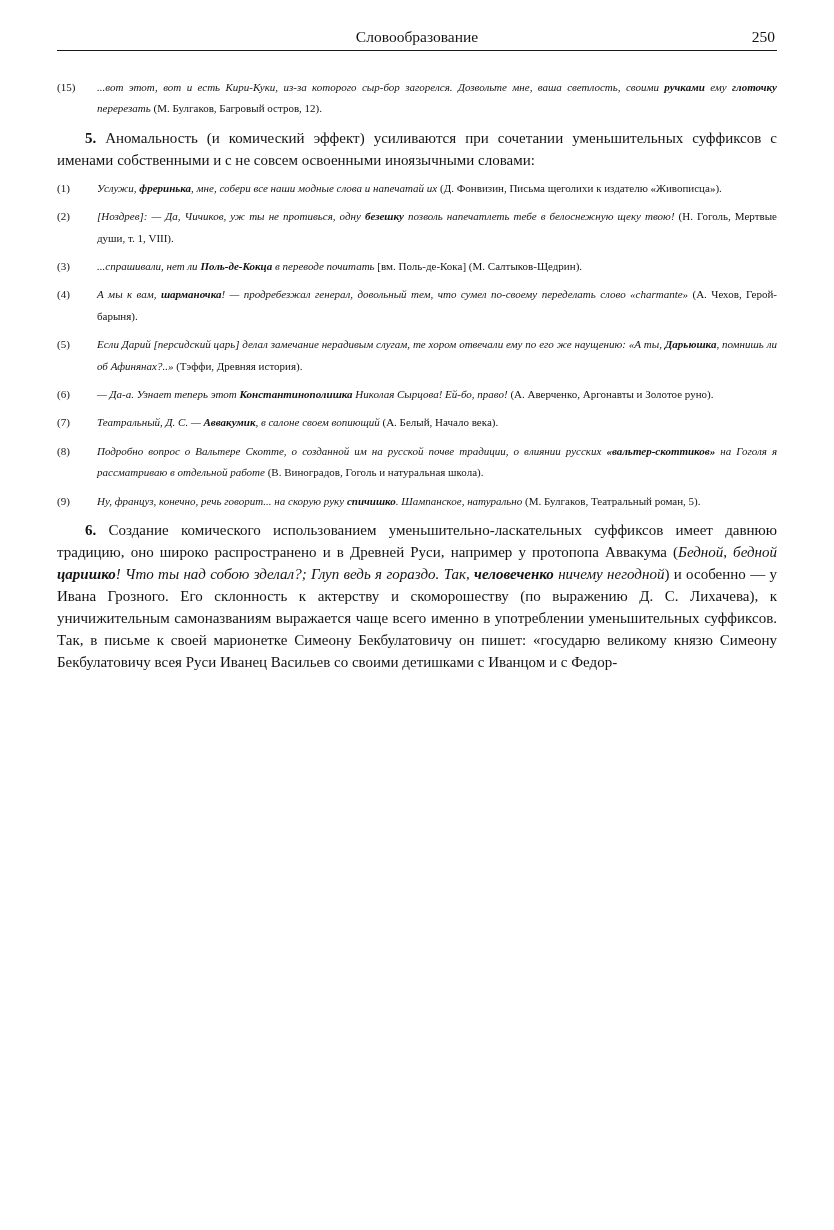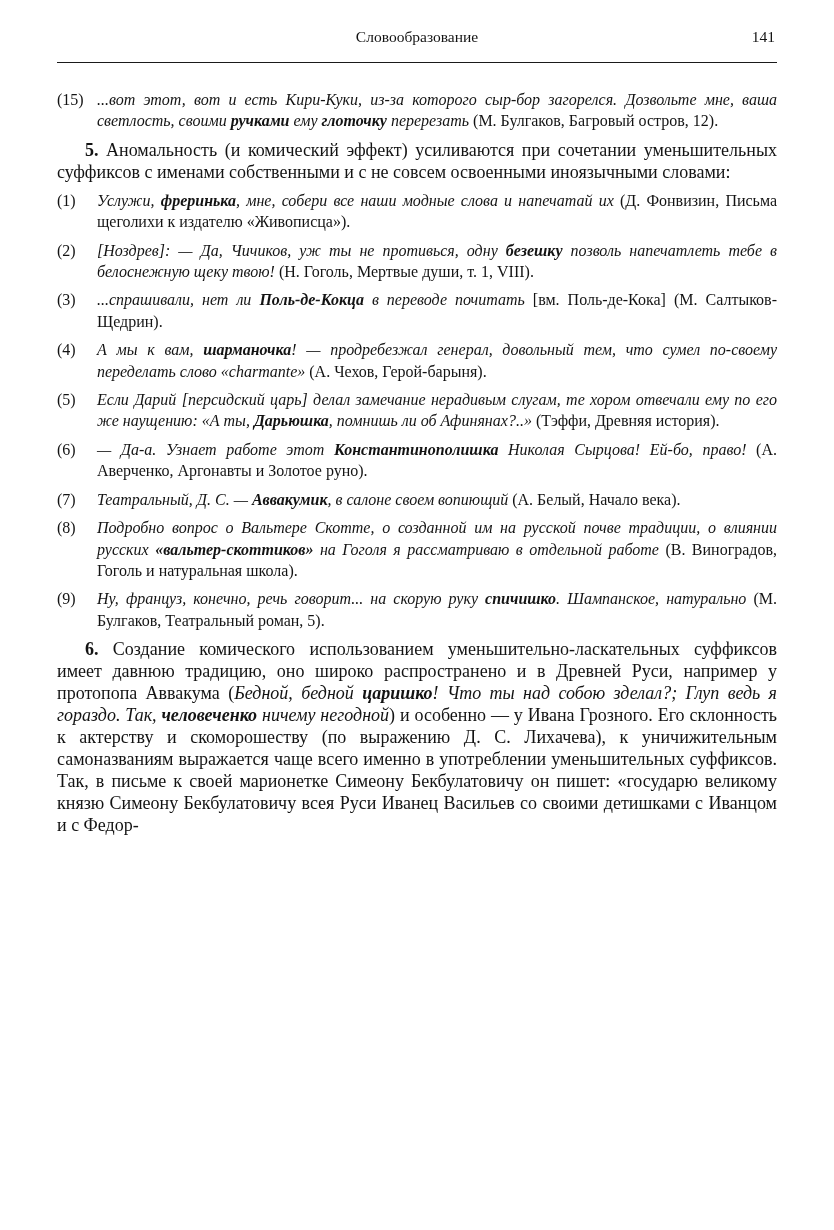--- a/index.html
+++ b/index.html
@@ -9,72 +9,72 @@
     font-family: "Liberation Serif", serif;
     color: #131313;
     overflow: hidden;
   }
   .page { padding: 28px 57px 0 57px; }
 
   .header {
     position: relative;
     text-align: center;
     font-size: 15.5px;
-    padding-bottom: 16px;
+    padding-bottom: 4px;
     border-bottom: 1.4px solid #1a1a1a;
     margin-bottom: 26px;
   }
   .header .page-number { position: absolute; right: 2px; top: 0; }
 
   .content { }
 
   .example {
     position: relative;
     padding-left: 40px;
     text-align: justify;
-    font-size: 16px;
+    font-size: 11px;
     line-height: 21.4px;
     margin-bottom: 7px;
   }
   .example .num {
     position: absolute;
     left: 0; top: 0;
     font-style: normal;
     font-weight: normal;
   }
 
   .para {
     text-align: justify;
     text-indent: 28px;
-    font-size: 18px;
+    font-size: 15px;
     line-height: 22px;
     margin-bottom: 7px;
   }
 
   .s-r  { font-style: normal;  font-weight: normal; }
   .s-i  { font-style: italic;  font-weight: normal; }
   .s-b  { font-style: normal;  font-weight: bold; }
   .s-bi { font-style: italic;  font-weight: bold; }
   .s-b::after { content: " "; }
 </style>
 </head>
 <body>
 
 <div class="page">
   <div class="header">
     <span class="title">Словообразование</span>
-    <span class="page-number">141</span>
+    <span class="page-number">250</span>
   </div>
   <div class="content">
       <div class="example"><span class="num">(15)</span><span class="s-i">...вот этот, вот и есть Кири-Куки, из-за которого сыр-бор загорелся. Дозвольте мне, ваша светлость, своими </span><span class="s-bi">ручками</span><span class="s-i"> ему </span><span class="s-bi">глоточку</span><span class="s-i"> перерезать </span><span class="s-r">(М. Булгаков, Багровый остров, 12).</span></div>
       <div class="para"><span class="s-b">5.</span><span class="s-r">Аномальность (и комический эффект) усиливаются при сочетании уменьшительных суффиксов с именами собственными и с не совсем освоенными иноязычными словами:</span></div>
       <div class="example"><span class="num">(1)</span><span class="s-i">Услужи, </span><span class="s-bi">фреринька</span><span class="s-i">, мне, собери все наши модные слова и напечатай их </span><span class="s-r">(Д. Фонвизин, Письма щеголихи к издателю «Живописца»).</span></div>
       <div class="example"><span class="num">(2)</span><span class="s-i">[Ноздрев]: — Да, Чичиков, уж ты не противься, одну </span><span class="s-bi">безешку</span><span class="s-i"> позволь напечатлеть тебе в белоснежную щеку твою! </span><span class="s-r">(Н. Гоголь, Мертвые души, т. 1, VIII).</span></div>
       <div class="example"><span class="num">(3)</span><span class="s-i">...спрашивали, нет ли </span><span class="s-bi">Поль-де-Кокца</span><span class="s-i"> в переводе почитать </span><span class="s-r">[вм. Поль-де-Кока] (М. Салтыков-Щедрин).</span></div>
       <div class="example"><span class="num">(4)</span><span class="s-i">А мы к вам, </span><span class="s-bi">шарманочка</span><span class="s-i">! — продребезжал генерал, довольный тем, что сумел по-своему переделать слово «charmante» </span><span class="s-r">(А. Чехов, Герой-барыня).</span></div>
       <div class="example"><span class="num">(5)</span><span class="s-i">Если Дарий [персидский царь] делал замечание нерадивым слугам, те хором отвечали ему по его же наущению: «А ты, </span><span class="s-bi">Дарьюшка</span><span class="s-i">, помнишь ли об Афинянах?..» </span><span class="s-r">(Тэффи, Древняя история).</span></div>
-      <div class="example"><span class="num">(6)</span><span class="s-i">— Да-а. Узнает работе этот </span><span class="s-bi">Константинополишка</span><span class="s-i"> Николая Сырцова! Ей-бо, право! </span><span class="s-r">(А. Аверченко, Аргонавты и Золотое руно).</span></div>
+      <div class="example"><span class="num">(6)</span><span class="s-i">— Да-а. Узнает теперь этот </span><span class="s-bi">Константинополишка</span><span class="s-i"> Николая Сырцова! Ей-бо, право! </span><span class="s-r">(А. Аверченко, Аргонавты и Золотое руно).</span></div>
       <div class="example"><span class="num">(7)</span><span class="s-i">Театральный, Д. С. — </span><span class="s-bi">Аввакумик</span><span class="s-i">, в салоне своем вопиющий </span><span class="s-r">(А. Белый, Начало века).</span></div>
       <div class="example"><span class="num">(8)</span><span class="s-i">Подробно вопрос о Вальтере Скотте, о созданной им на русской почве традиции, о влиянии русских </span><span class="s-bi">«вальтер-скоттиков»</span><span class="s-i"> на Гоголя я рассматриваю в отдельной работе </span><span class="s-r">(В. Виноградов, Гоголь и натуральная школа).</span></div>
       <div class="example"><span class="num">(9)</span><span class="s-i">Ну, француз, конечно, речь говорит... на скорую руку </span><span class="s-bi">спичишко</span><span class="s-i">. Шампанское, натурально </span><span class="s-r">(М. Булгаков, Театральный роман, 5).</span></div>
       <div class="para"><span class="s-b">6.</span><span class="s-r">Создание комического использованием уменьшительно-ласкательных суффиксов имеет давнюю традицию, оно широко распространено и в Древней Руси, например у протопопа Аввакума (</span><span class="s-i">Бедной, бедной </span><span class="s-bi">царишко</span><span class="s-i">! Что ты над собою зделал?; Глуп ведь я гораздо. Так, </span><span class="s-bi">человеченко</span><span class="s-i"> ничему негодной</span><span class="s-r">) и особенно — у Ивана Грозного. Его склонность к актерству и скоморошеству (по выражению Д. С. Лихачева), к уничижительным самоназваниям выражается чаще всего именно в употреблении уменьшительных суффиксов. Так, в письме к своей марионетке Симеону Бекбулатовичу он пишет: «государю великому князю Симеону Бекбулатовичу всея Руси Иванец Васильев со своими детишками с Иванцом и с Федор-</span></div>
     </div>
 </div>
 
 </body></html>

